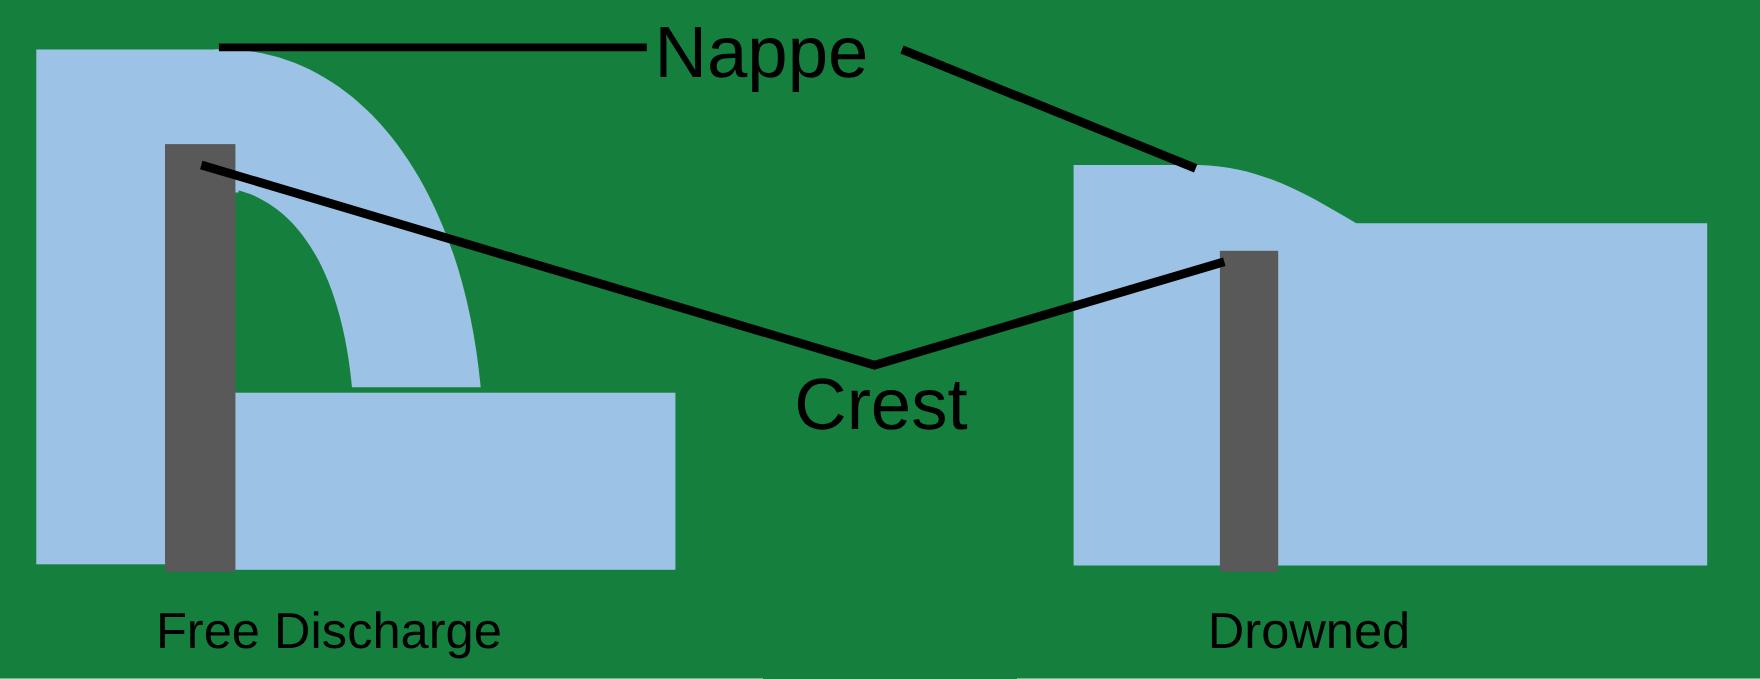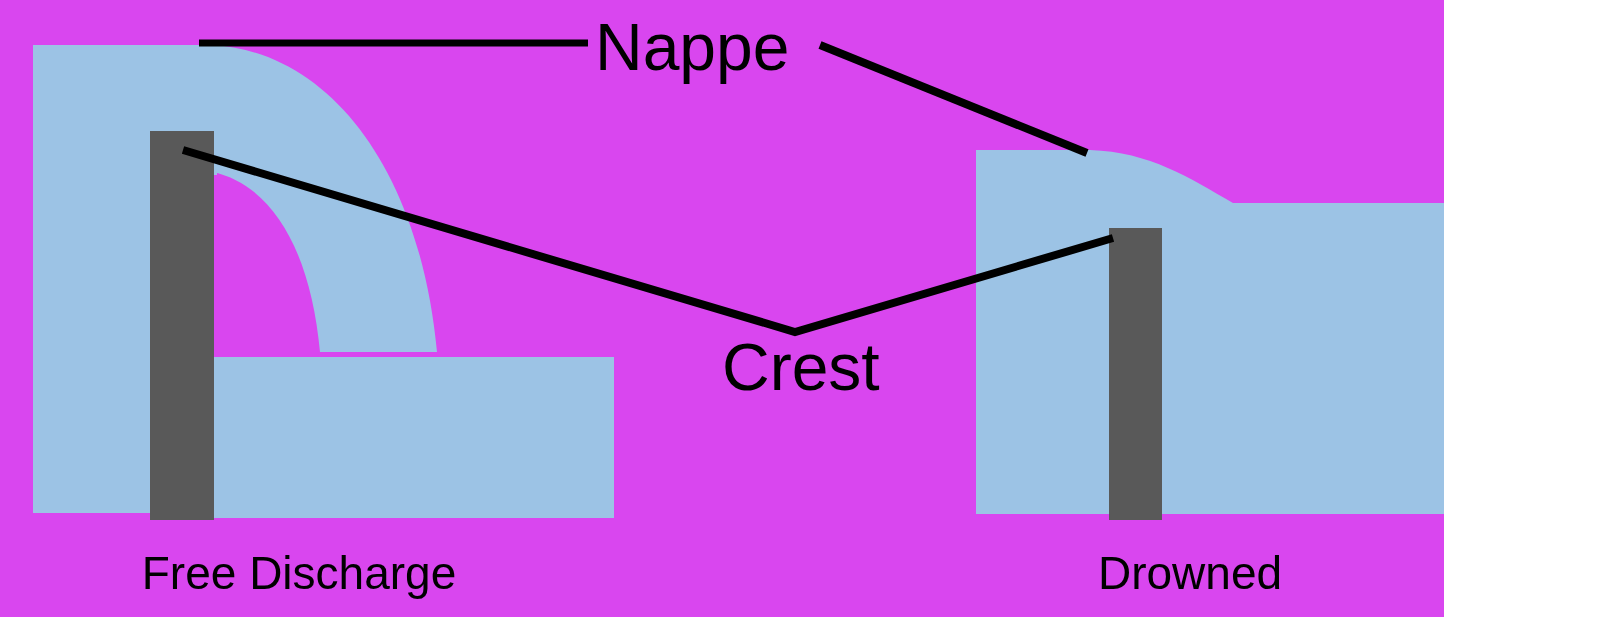--- a/index.html
+++ b/index.html
@@ -5,23 +5,23 @@
   html, body {
     margin: 0;
     padding: 0;
     background: #ffffff;
   }
   body {
     font-family: "Liberation Sans", sans-serif;
   }
   #diagram-root {
     position: relative;
-    width: 1444px;
+    width: 1600px;
     height: 617px;
-    background: #d946ef;
+    background: #15803d;
     overflow: hidden;
   }
   #weir-svg {
     position: absolute;
     left: 0;
     top: 0;
     width: 1600px;
     height: 617px;
     display: block;
   }

